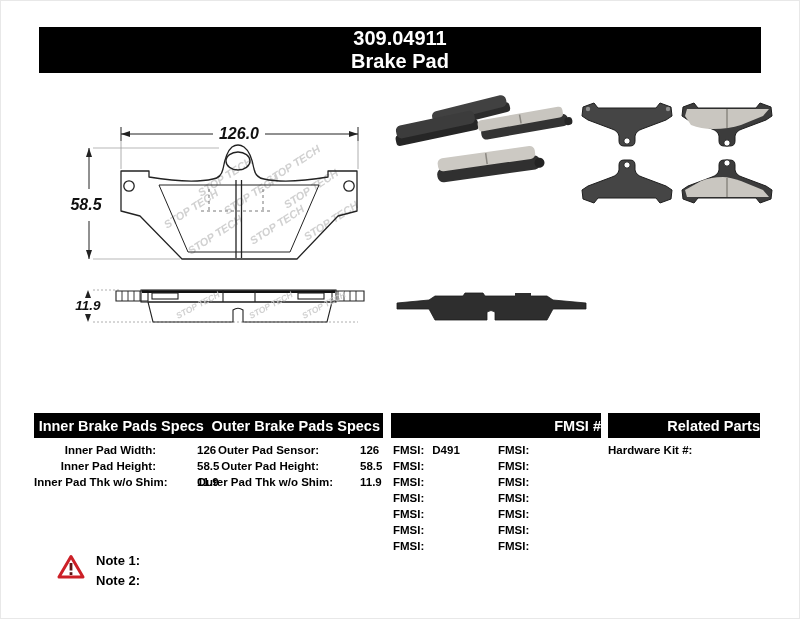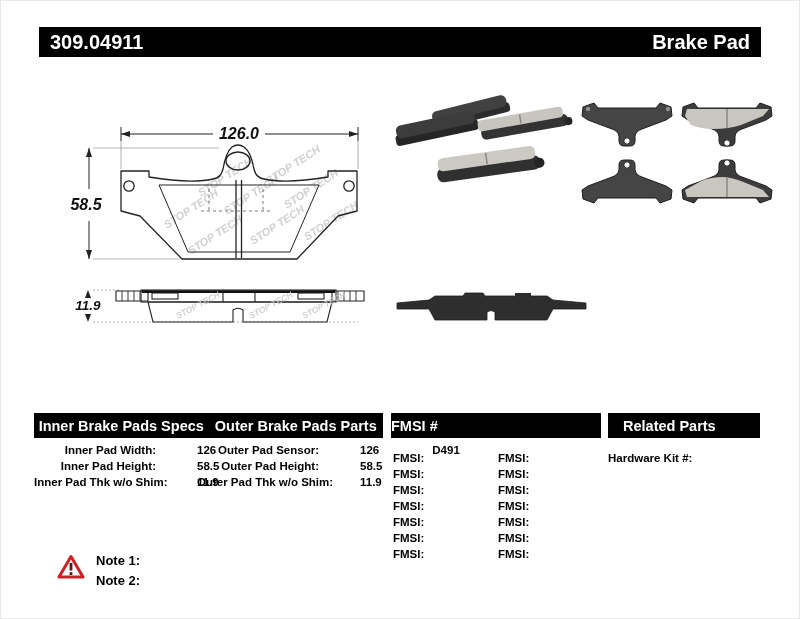--- a/index.html
+++ b/index.html
@@ -1,36 +1,36 @@
 <!DOCTYPE html>
 <html><head>
 <meta charset="utf-8">
 <style>
   html,body{margin:0;padding:0;background:#fff;}
   .page{position:relative;width:800px;height:619px;background:#ffffff;
         font-family:"Liberation Sans",sans-serif;overflow:hidden;border:1px solid #e8e8e8;box-sizing:border-box;}
 
   
-  .hdr{position:absolute;left:38px;top:26px;width:722px;height:30px;background:#000;
+  .hdr{position:absolute;left:38px;top:26px;width:722px;height:46px;background:#000;
        color:#fff;display:flex;justify-content:space-between;align-items:center;
-       font-weight:bold;font-size:20px;padding:0 11px;box-sizing:border-box;}
+       font-weight:bold;font-size:20px;padding:0 11px;box-sizing:border-box;flex-direction:column;}
 
   
   .thead{position:absolute;top:412px;height:25px;background:#000;color:#fff;font-weight:bold;
-         font-size:14.5px;display:flex;align-items:center;justify-content:flex-start;box-sizing:border-box;}
+         font-size:14.5px;display:flex;align-items:center;justify-content:flex-end;box-sizing:border-box;}
   .thead.split{justify-content:space-between;}
   .thead.split span{flex:1;text-align:center;}
 
   
   .speccol{position:absolute;}
   .srow{display:flex;height:16px;line-height:16px;font-size:11.5px;font-weight:bold;color:#000;gap:36px;}
   .srow .lab{width:122px;text-align:right;white-space:nowrap;}
   .srow .val{margin-left:5px;text-align:left;white-space:nowrap;}
   .frow{display:flex;height:16px;line-height:16px;font-size:11.5px;font-weight:bold;color:#000;}
-  .frow .lab{text-align:left;white-space:nowrap;margin-top:8px;}
+  .frow .lab{text-align:left;white-space:nowrap;}
   .frow .val{margin-left:8px;white-space:nowrap;}
 
   
   .notes{position:absolute;left:95px;top:550px;font-size:13px;font-weight:bold;color:#000;line-height:20px;}
   .warn{position:absolute;left:56px;top:553px;width:28px;height:26px;}
 
   svg{position:absolute;overflow:visible;}
   .dimtxt{font-family:"Liberation Sans",sans-serif;font-weight:bold;font-style:italic;fill:#111;}
   .wm{font-family:"Liberation Sans",sans-serif;font-weight:bold;fill:#c9c9c9;opacity:.85;}
 </style>
@@ -192,21 +192,21 @@
     </g>
   </svg>
 
   <svg style="left:388px;top:286px;" width="205" height="45" viewBox="0 0 205 45">
     <path d="M8,16 L40,13 L46,9 L74,9 L76,6 L94,6 L96,9 L158,9 L164,13 L197,16 L197,22 L164,22 L158,33 L106,33 L106,25 Q102,22 98,25 L98,33 L46,33 L40,22 L8,22 Z" fill="#2e2e2e" stroke="#1c1c1c" stroke-width="0.8"></path>
     <rect x="126" y="6" width="16" height="4" fill="#2e2e2e"></rect>
   </svg>
 
   <div class="thead split" style="left:33px;width:349px;">
     <span>Inner Brake Pads Specs</span>
-    <span>Outer Brake Pads Parts</span>
+    <span>Outer Brake Pads Specs</span>
   </div>
   <div class="thead" style="left:390px;width:210px;">
     <span>FMSI #</span>
   </div>
   <div class="thead" style="left:607px;width:152px;padding-left:15px;">
     <span>Related Parts</span>
   </div>
 
   <div class="speccol" style="left:33px;top:441px;">
     <div class="srow">

